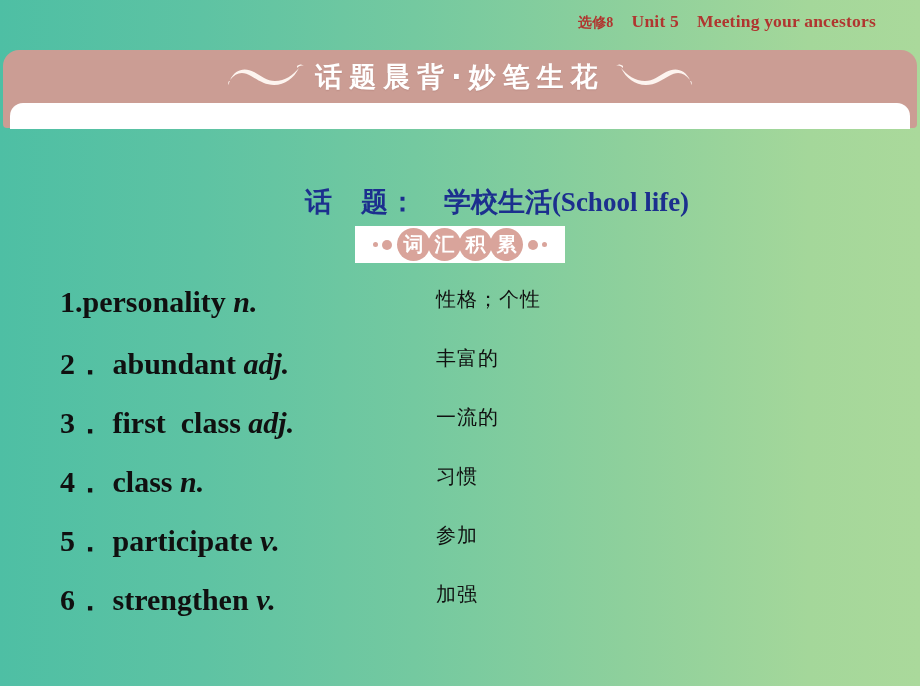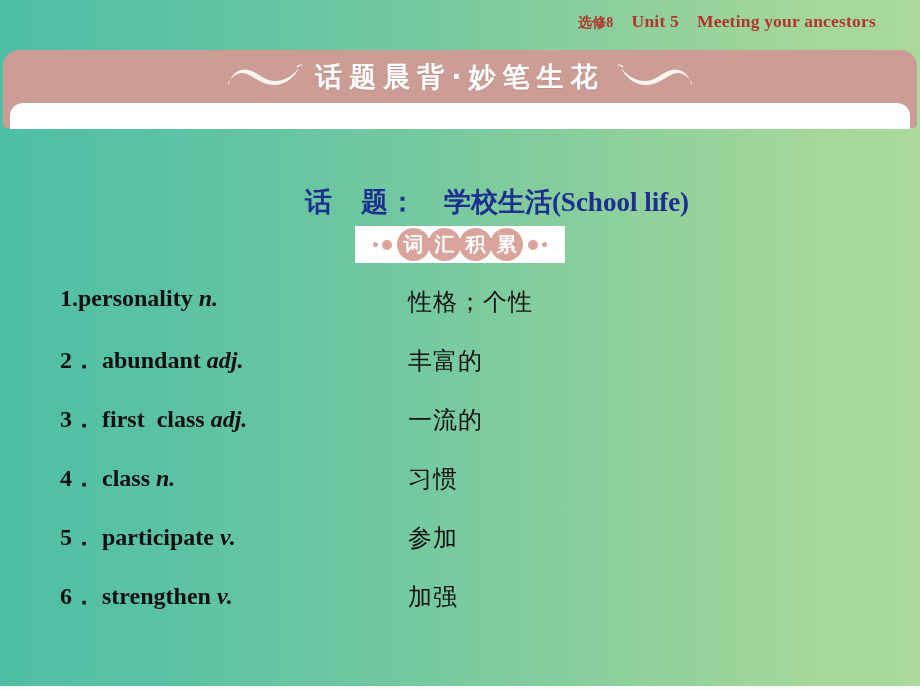--- a/index.html
+++ b/index.html
@@ -160,34 +160,34 @@
   }
   .wrow {
     position: relative;
     height: 59px;
   }
   .wen {
     position: absolute;
     left: 60px;
     top: 0;
     color: #101010;
-    font-size: 24px;
+    font-size: 30px;
     font-weight: bold;
     font-family: "Liberation Serif", "DejaVu Serif", serif;
     white-space: pre;
   }
   .wen .pos {
     font-style: italic;
   }
   .wcn {
     position: absolute;
-    left: 408px;
+    left: 436px;
     top: 1px;
     color: #101010;
-    font-size: 24px;
+    font-size: 20px;
     font-family: Liberation Mono, monospace;
     white-space: pre;
     letter-spacing: 1px;
   }
 
   
   #bottom-strip {
     position: absolute;
     left: 0;
     bottom: 0;

